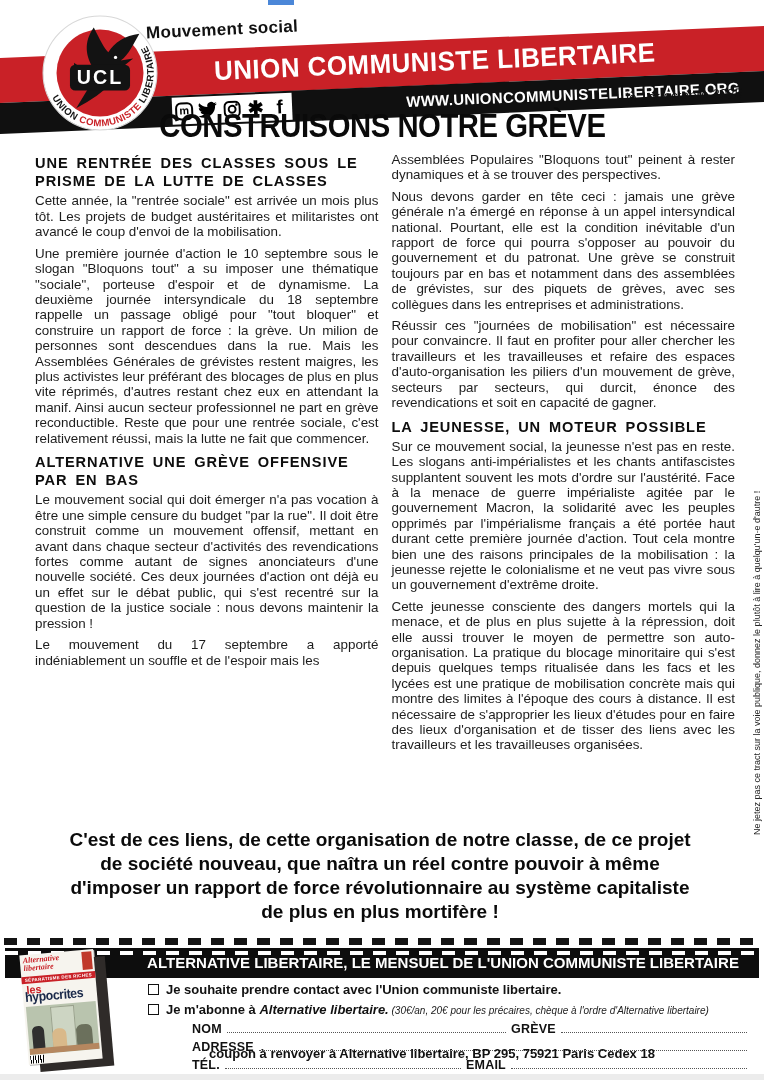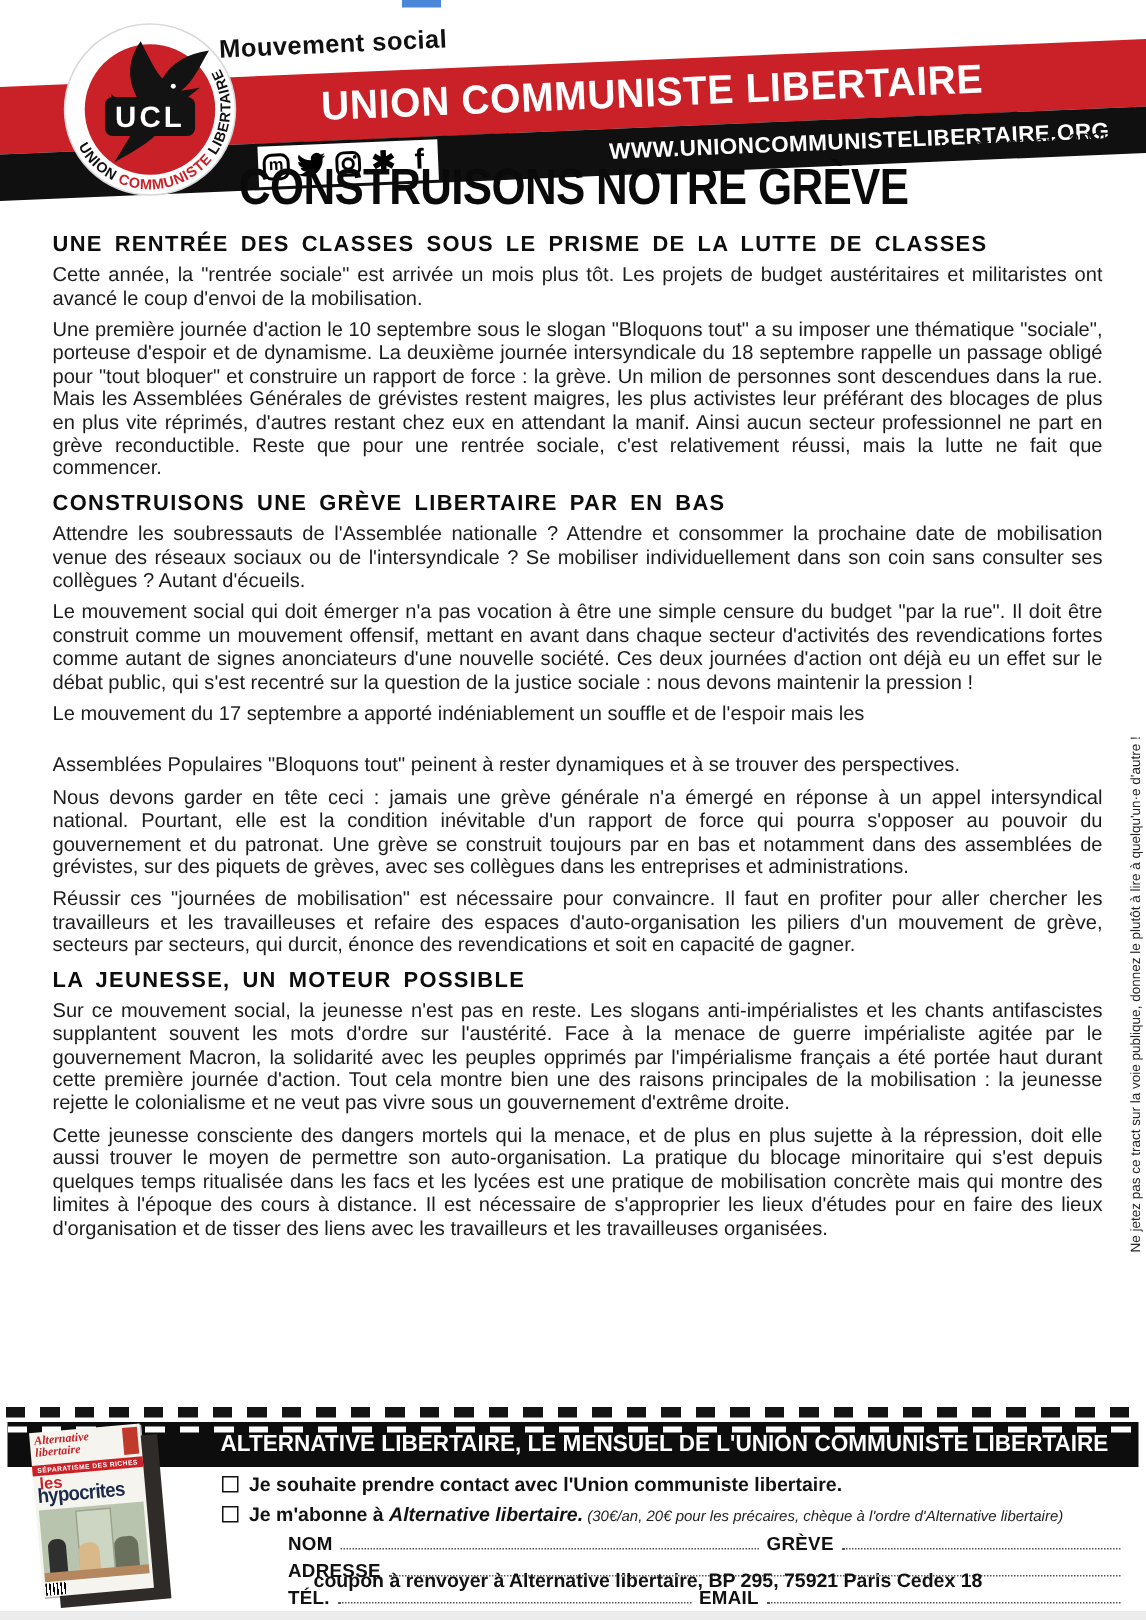--- a/index.html
+++ b/index.html
@@ -24,21 +24,21 @@
   .sicon.dia{font-size:19px;font-weight:bold;}
   .date-line{position:absolute;right:22px;top:88px;transform:rotate(-2.4deg);font-size:13.5px;color:#111;}
   .topic{position:absolute;left:146px;top:20px;transform:rotate(-2.6deg);font-weight:bold;
          font-size:17px;letter-spacing:.3px;color:#111;}
   .logo{position:absolute;left:42px;top:14px;width:116px;height:118px;}
   
   .main-title{position:absolute;top:106px;left:0;right:0;text-align:center;}
   .main-title span{display:inline-block;transform:scaleX(.86);font-weight:bold;font-size:34px;
                    letter-spacing:-.5px;color:#0a0a0a;}
   
-  .cols{position:absolute;top:152px;left:35px;width:700px;height:682px;display:flex;gap:13px;overflow:hidden;flex-direction:column;}
+  .cols{position:absolute;top:152px;left:35px;width:700px;height:682px;display:flex;gap:13px;overflow:hidden;}
   .col{flex:1;}
   .col h3{margin:7px 0 3px 0;font-size:14.6px;font-weight:bold;letter-spacing:.9px;word-spacing:3px;
           color:#0d0d0d;line-height:1.25;}
   .col h3:first-child{margin-top:2px;}
   .col p{margin:0 0 6px 0;font-size:13.4px;line-height:1.15;text-align:justify;color:#1c1c1c;}
   
   .conclusion{position:absolute;top:828px;left:62px;right:66px;text-align:center;font-weight:bold;
               font-size:19px;line-height:1.27;color:#0a0a0a;}
   
   .side-note{position:absolute;right:2px;top:545px;height:290px;writing-mode:vertical-rl;
@@ -141,35 +141,35 @@
 
   <div class="main-title">
     <span>CONSTRUISONS NOTRE GRÈVE</span>
   </div>
 
   <div class="cols">
     <div class="col">
       <h3>UNE RENTRÉE DES CLASSES SOUS LE PRISME DE LA LUTTE DE CLASSES</h3>
       <p>Cette année, la "rentrée sociale" est arrivée un mois plus tôt. Les projets de budget austéritaires et militaristes ont avancé le coup d'envoi de la mobilisation.</p>
       <p>Une première journée d'action le 10 septembre sous le slogan "Bloquons tout" a su imposer une thématique "sociale", porteuse d'espoir et de dynamisme. La deuxième journée intersyndicale du 18 septembre rappelle un passage obligé pour "tout bloquer" et construire un rapport de force : la grève. Un milion de personnes sont descendues dans la rue. Mais les Assemblées Générales de grévistes restent maigres, les plus activistes leur préférant des blocages de plus en plus vite réprimés, d'autres restant chez eux en attendant la manif. Ainsi aucun secteur professionnel ne part en grève reconductible. Reste que pour une rentrée sociale, c'est relativement réussi, mais la lutte ne fait que commencer.</p>
-      <h3>CONSTRUISONS UNE GRÈVE LIBERTAIRE PAR EN BAS</h3>
-      <p>Attendre les soubressauts de l'Assemblée nationalle ? Attendre et consommer la prochaine date de mobilisation venue des réseaux sociaux ou de l'intersyndicale ? Se mobiliser individuellement dans son coin sans consulter ses collègues ? Autant d'écueils.</p>
+      <h3>ALTERNATIVE UNE GRÈVE OFFENSIVE PAR EN BAS</h3>
       <p>Le mouvement social qui doit émerger n'a pas vocation à être une simple censure du budget "par la rue". Il doit être construit comme un mouvement offensif, mettant en avant dans chaque secteur d'activités des revendications fortes comme autant de signes anonciateurs d'une nouvelle société. Ces deux journées d'action ont déjà eu un effet sur le débat public, qui s'est recentré sur la question de la justice sociale : nous devons maintenir la pression !</p>
       <p>Le mouvement du 17 septembre a apporté indéniablement un souffle et de l'espoir mais les</p>
     </div>
     <div class="col">
       <p>Assemblées Populaires "Bloquons tout" peinent à rester dynamiques et à se trouver des perspectives.</p>
       <p>Nous devons garder en tête ceci : jamais une grève générale n'a émergé en réponse à un appel intersyndical national. Pourtant, elle est la condition inévitable d'un rapport de force qui pourra s'opposer au pouvoir du gouvernement et du patronat. Une grève se construit toujours par en bas et notamment dans des assemblées de grévistes, sur des piquets de grèves, avec ses collègues dans les entreprises et administrations.</p>
       <p>Réussir ces "journées de mobilisation" est nécessaire pour convaincre. Il faut en profiter pour aller chercher les travailleurs et les travailleuses et refaire des espaces d'auto-organisation les piliers d'un mouvement de grève, secteurs par secteurs, qui durcit, énonce des revendications et soit en capacité de gagner.</p>
       <h3>LA JEUNESSE, UN MOTEUR POSSIBLE</h3>
       <p>Sur ce mouvement social, la jeunesse n'est pas en reste. Les slogans anti-impérialistes et les chants antifascistes supplantent souvent les mots d'ordre sur l'austérité. Face à la menace de guerre impérialiste agitée par le gouvernement Macron, la solidarité avec les peuples opprimés par l'impérialisme français a été portée haut durant cette première journée d'action. Tout cela montre bien une des raisons principales de la mobilisation : la jeunesse rejette le colonialisme et ne veut pas vivre sous un gouvernement d'extrême droite.</p>
       <p>Cette jeunesse consciente des dangers mortels qui la menace, et de plus en plus sujette à la répression, doit elle aussi trouver le moyen de permettre son auto-organisation. La pratique du blocage minoritaire qui s'est depuis quelques temps ritualisée dans les facs et les lycées est une pratique de mobilisation concrète mais qui montre des limites à l'époque des cours à distance. Il est nécessaire de s'approprier les lieux d'études pour en faire des lieux d'organisation et de tisser des liens avec les travailleurs et les travailleuses organisées.</p>
     </div>
   </div>
 
+  <div class="conclusion">C'est de ces liens, de cette organisation de notre classe, de ce projet de société nouveau, que naîtra un réel contre pouvoir à même d'imposer un rapport de force révolutionnaire au système capitaliste de plus en plus mortifère !</div>
 
   <div class="side-note">Ne jetez pas ce tract sur la voie publique, donnez le plutôt à lire à quelqu'un·e d'autre !</div>
 
   <div class="cutline"></div>
 
   <div class="alt-banner">
     <div class="perf"></div>
     <div class="txt">ALTERNATIVE LIBERTAIRE, LE MENSUEL DE L'UNION COMMUNISTE LIBERTAIRE</div>
   </div>
 

